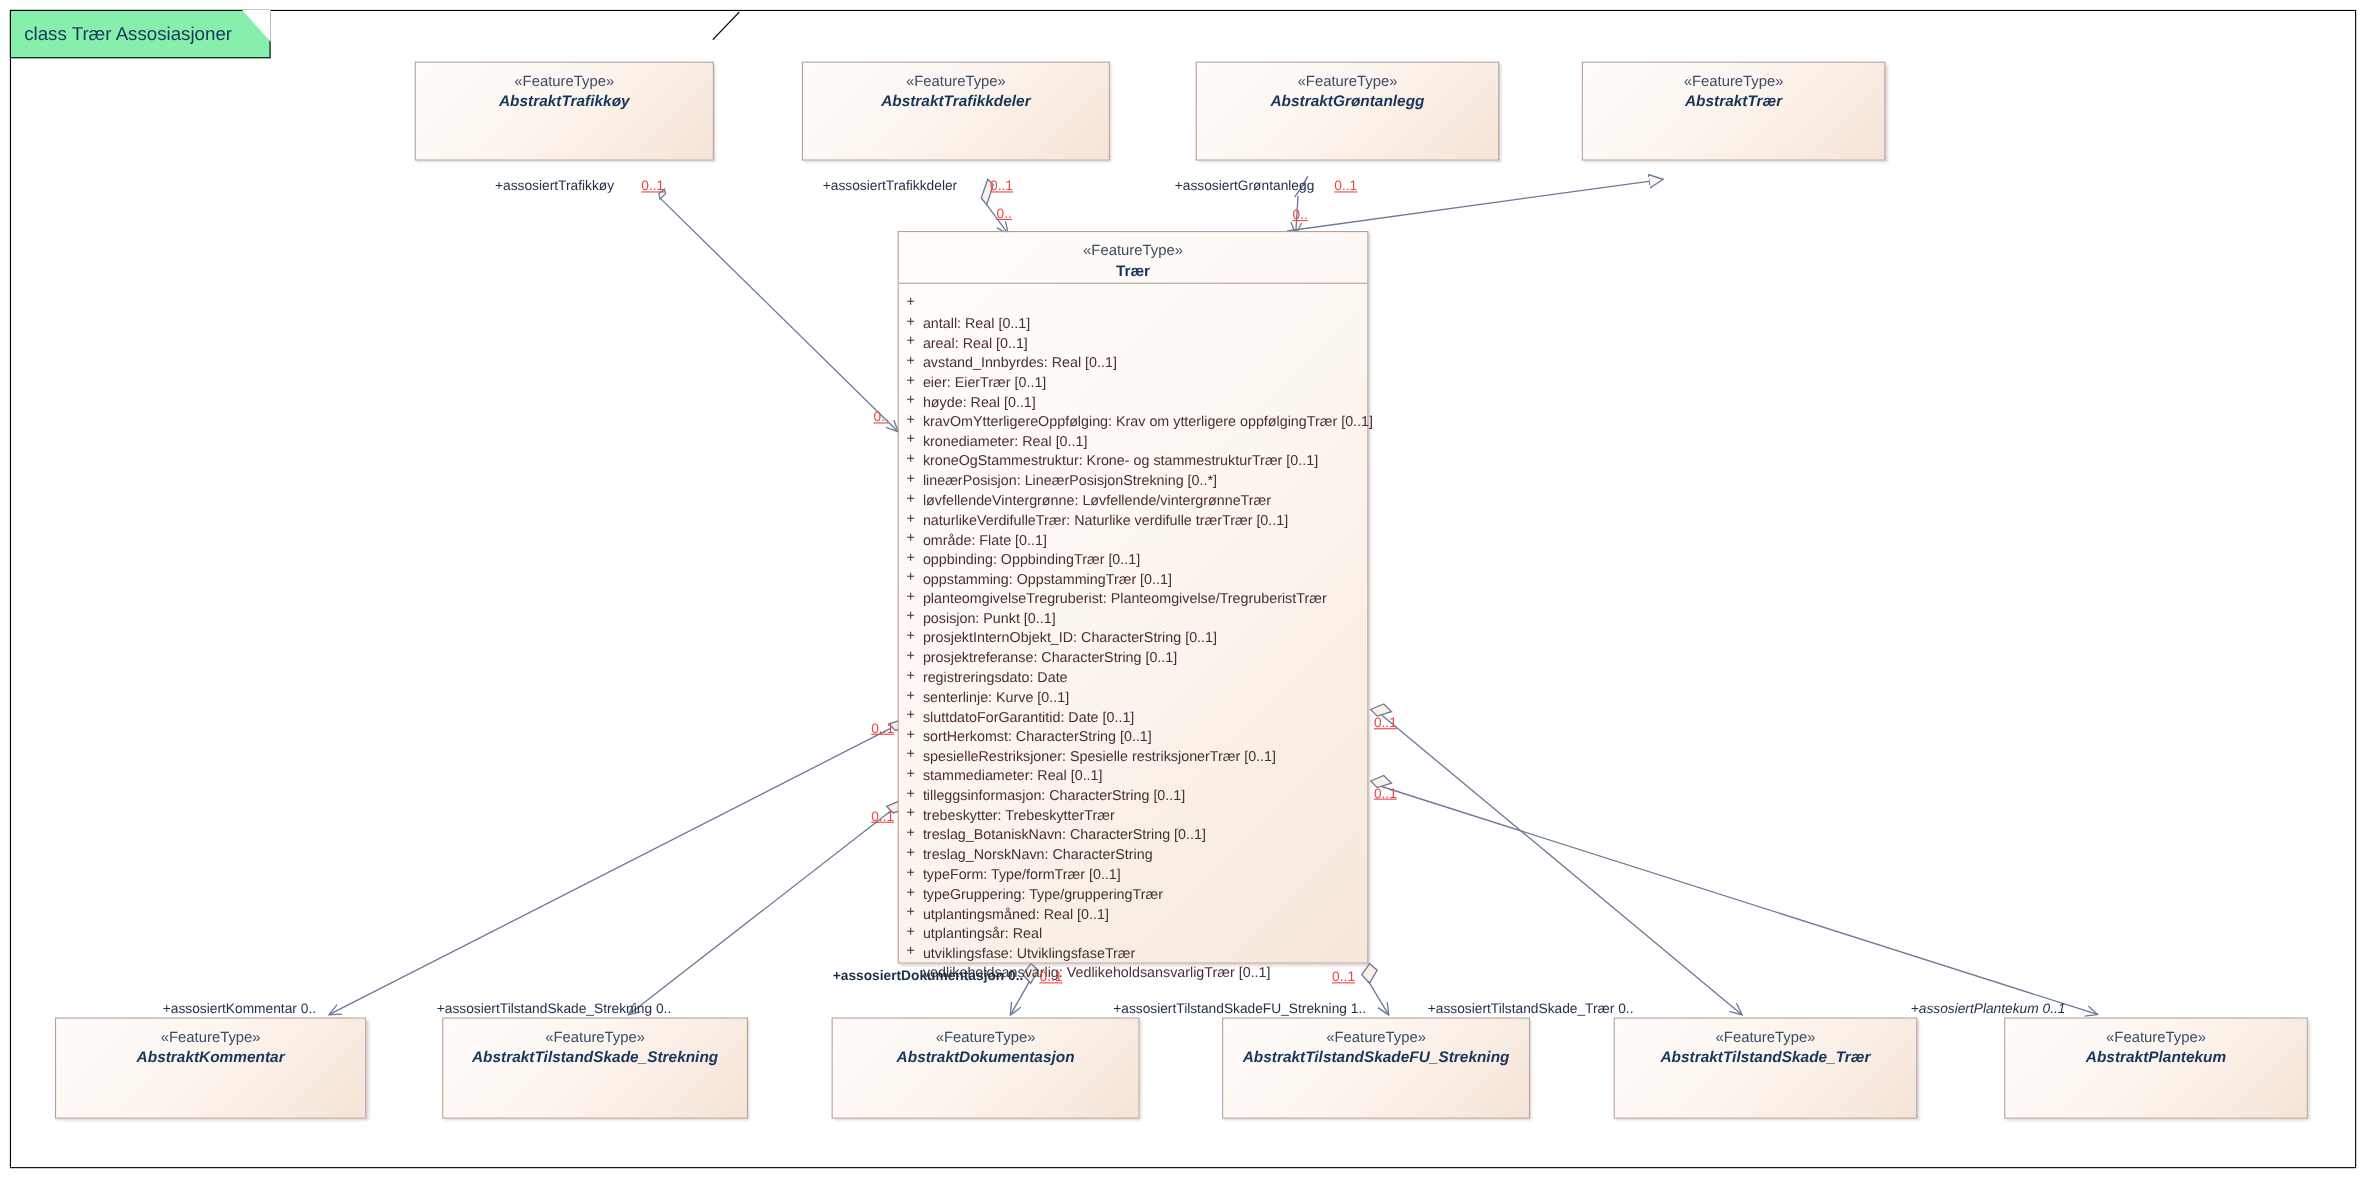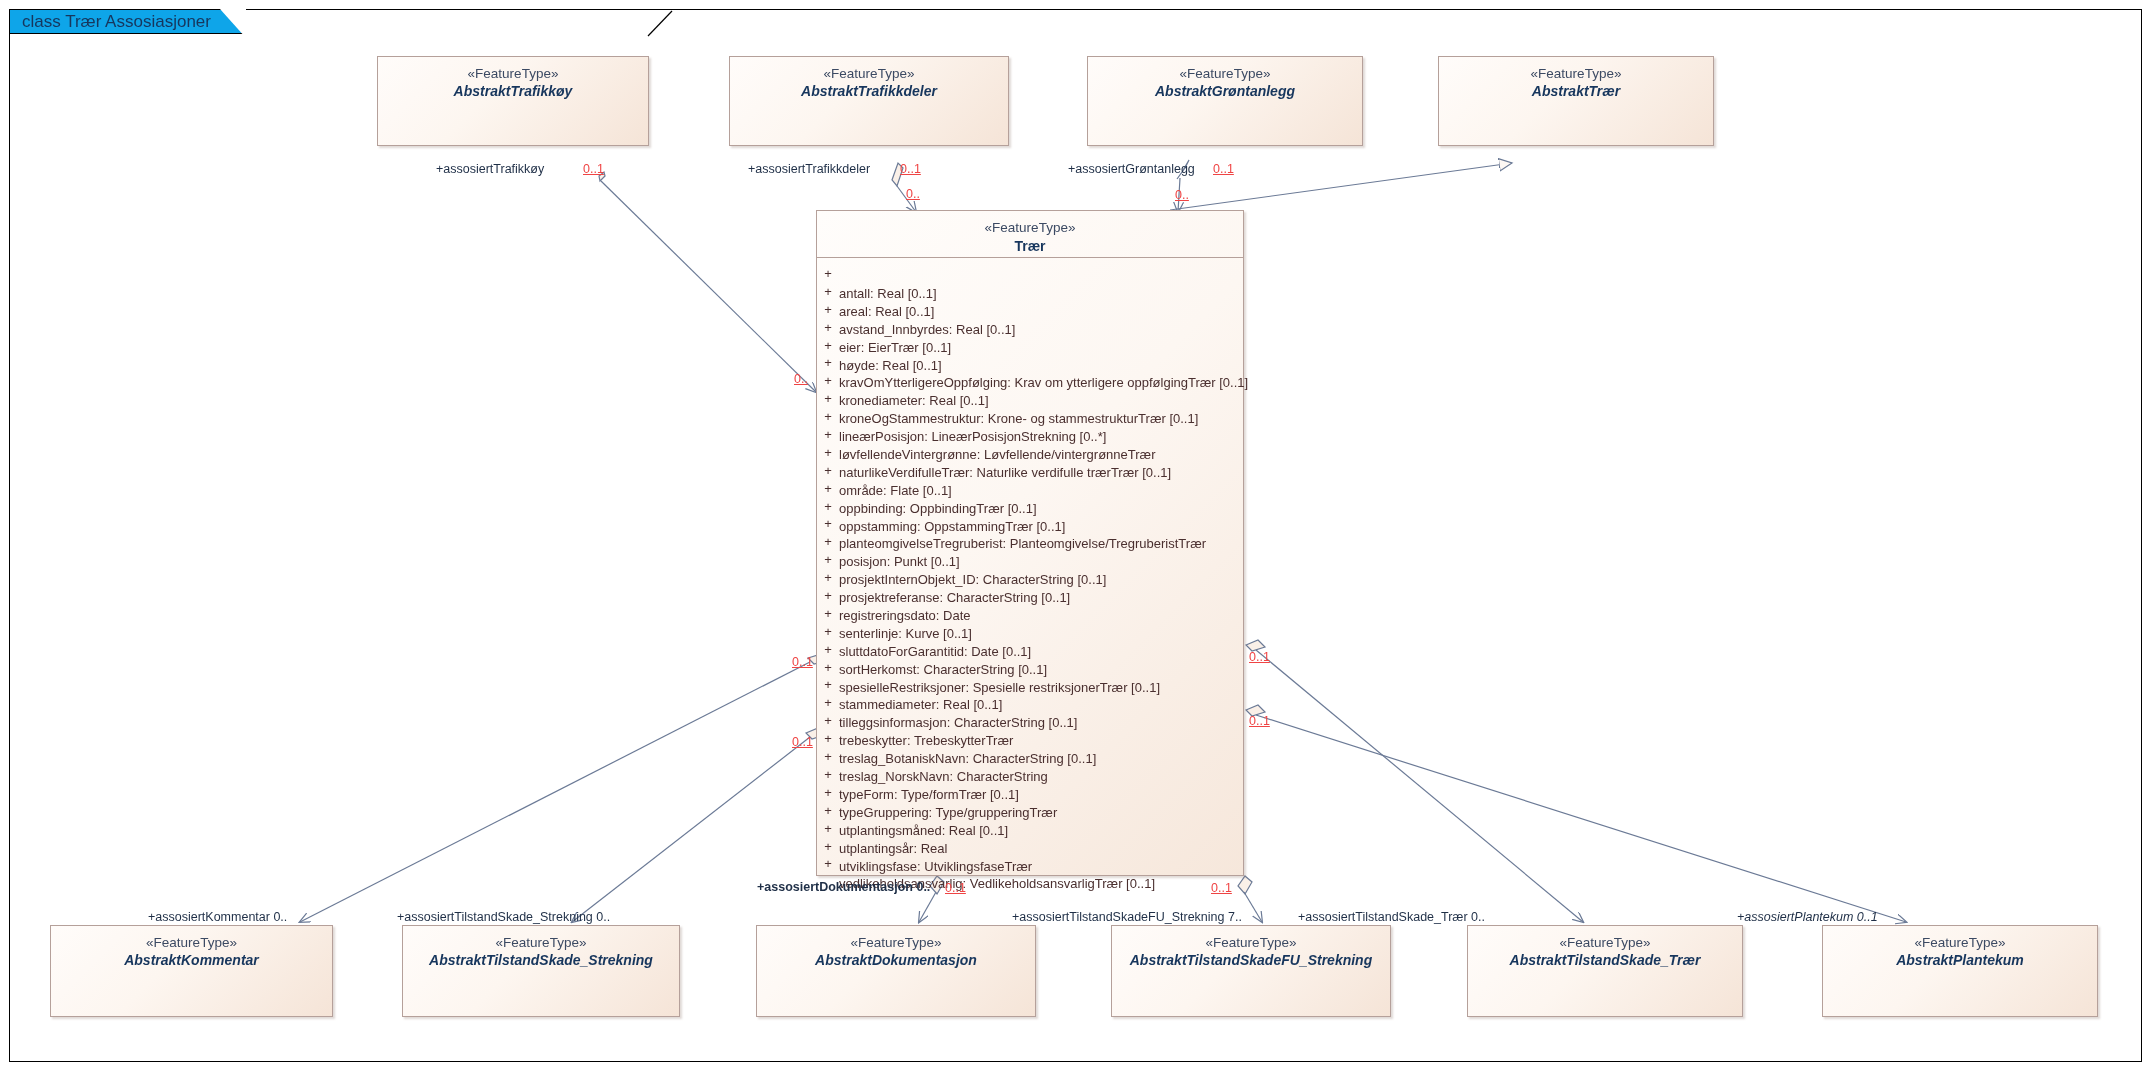--- a/index.html
+++ b/index.html
@@ -3,21 +3,21 @@
 <meta charset="utf-8">
 <style>
   html,body{margin:0;padding:0;background:#ffffff;}
   body{font-family:"Liberation Sans","DejaVu Sans",sans-serif;}
   #canvas{position:relative;width:2151px;height:1073px;background:#ffffff;overflow:hidden;}
 
   
   #frame{position:absolute;left:9px;top:9px;width:2133px;height:1053px;
          border:1px solid #000;box-sizing:border-box;background:#fff;}
   
-  #title-tab{position:absolute;left:9px;top:9px;height:25px;background:#0ea5e9;
+  #title-tab{position:absolute;left:9px;top:9px;height:44px;background:#86efac;
              border:1px solid #000;border-bottom:1px solid #000;box-sizing:border-box;
              padding:0 34px 0 12px;display:flex;align-items:center;z-index:6;justify-content:flex-end;}
   #title-tab .txt{font-size:17px;color:#17365d;white-space:nowrap;font-family:"Liberation Sans",sans-serif;}
   #title-tab:after{content:"";position:absolute;right:-1px;top:-1px;width:0;height:0;
       border-left:26px solid transparent;border-top:29px solid #fff;}
   #tab-slash{position:absolute;left:646px;top:10px;width:30px;height:27px;z-index:7;}
 
   
   #wires{position:absolute;left:0;top:0;width:2151px;height:1073px;z-index:2;}
 
@@ -317,21 +317,21 @@
     </div>
   </div>
 
   <div class="cls" style="left:1822px;top:925px;width:276px;height:92px;">
     <div class="hdr">
       <div class="stereo">«FeatureType»</div>
       <div class="cname">AbstraktPlantekum</div>
     </div>
   </div>
 
-  <div class="elabel" style="left:436px;top:162px;">+assosiertTrafikkøy</div>
+  <div class="elabel" style="left:450px;top:162px;">+assosiertTrafikkøy</div>
   <div class="mult" style="left:583px;top:162px;">0..1</div>
 
   <div class="elabel" style="left:748px;top:162px;">+assosiertTrafikkdeler</div>
   <div class="mult" style="left:900px;top:162px;">0..1</div>
   <div class="mult" style="left:906px;top:187px;">0..</div>
 
   <div class="elabel" style="left:1068px;top:162px;">+assosiertGrøntanlegg</div>
   <div class="mult" style="left:1213px;top:162px;">0..1</div>
   <div class="mult" style="left:1175px;top:188px;">0..</div>
 
@@ -341,17 +341,17 @@
 
   <div class="mult" style="left:1249px;top:650px;">0..1</div>
   <div class="mult" style="left:1249px;top:714px;">0..1</div>
 
   <div class="mult" style="left:945px;top:881px;">0..1</div>
   <div class="mult" style="left:1211px;top:881px;">0..1</div>
 
   <div class="elabel" style="left:148px;top:910px;">+assosiertKommentar 0..</div>
   <div class="elabel" style="left:397px;top:910px;">+assosiertTilstandSkade_Strekning 0..</div>
   <div class="elabel" style="left:757px;top:880px;font-weight:bold;">+assosiertDokumentasjon 0..</div>
-  <div class="elabel" style="left:1012px;top:910px;">+assosiertTilstandSkadeFU_Strekning 7..</div>
+  <div class="elabel" style="left:1012px;top:910px;">+assosiertTilstandSkadeFU_Strekning 1..</div>
   <div class="elabel" style="left:1298px;top:910px;">+assosiertTilstandSkade_Trær 0..</div>
   <div class="elabel" style="left:1737px;top:910px;font-style:italic;">+assosiertPlantekum 0..1</div>
 
 </div>
 
 </body></html>

